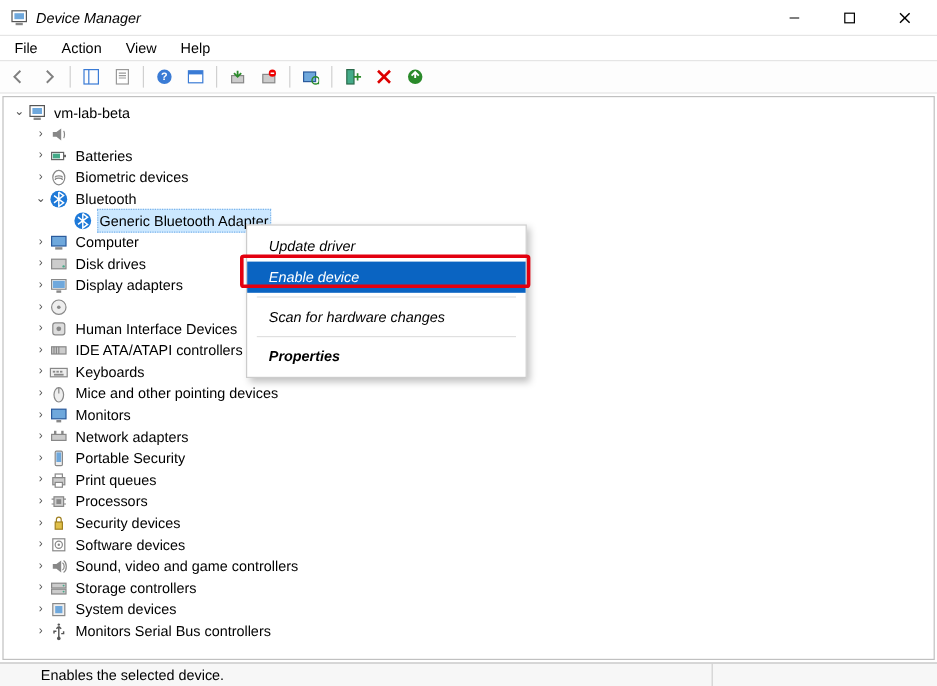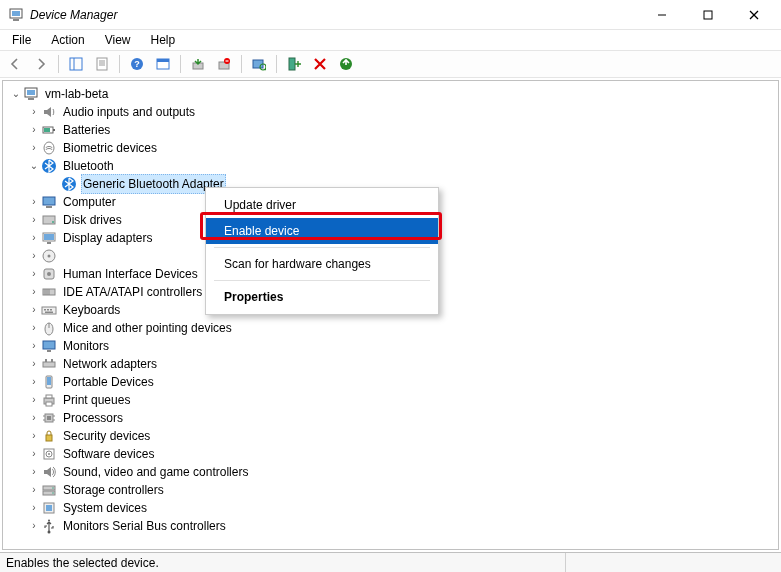--- a/index.html
+++ b/index.html
@@ -28,30 +28,30 @@
   .node { display: flex; align-items: center; height: 18px; white-space: nowrap; }
   .node .chev { width: 14px; text-align: center; color: #555; cursor: default; font-size: 10px; user-select: none; }
   .node .icon { width: 16px; height: 16px; display: inline-flex; align-items: center; justify-content: center; margin-right: 4px; }
   .node .label { padding: 0 2px; }
   .node.sel .label { background: #cce8ff; border: 1px dotted #7eb4ea; padding: 0 1px; }
   .indent0 { padding-left: 2px; }
   .indent1 { padding-left: 20px; }
   .indent2 { padding-left: 40px; }
 
   
-  .ctxmenu { position: absolute; left: 205px; top: 187px; width: 234px; background: #fff; border: 1px solid #ccc; box-shadow: 3px 3px 6px rgba(0,0,0,0.25); padding: 4px 0; font-size: 12px; z-index: 10; }
+  .ctxmenu { position: absolute; left: 205px; top: 187px; width: 234px; background: #fff; border: 1px solid #ccc; box-shadow: 3px 3px 6px rgba(0,0,0,0.25); padding: 4px 0; font-size: 12px; z-index: 10; font-style: italic; }
   .ctx-item { padding: 6px 18px; cursor: default; position: relative; }
   .ctx-item.hovered { background: #0a64c2; color: #fff; }
   .ctx-sep { height: 1px; background: #e0e0e0; margin: 3px 8px; }
   .ctx-item.bold { font-weight: 700; }
   .highlight-ring { position: absolute; left: 200px; top: 212px; width: 242px; height: 28px; border: 3px solid #e3000f; border-radius: 3px; z-index: 11; pointer-events: none; }
 
   
   .statusbar { position: absolute; left: 0; right: 0; bottom: 0; height: 20px; border-top: 1px solid #c0c0c0; display: flex; align-items: center; padding: 0 6px; font-size: 12px; background: #f7f7f7; }
-  .statusbar .cell { flex: 0 0 auto; padding-right: 12px; border-right: 1px solid #d0d0d0; height: 100%; display: flex; align-items: center; min-width: 560px; }
+  .statusbar .cell { flex: 0 0 auto; padding-right: 12px; border-right: 1px solid #d0d0d0; height: 100%; display: flex; align-items: center; min-width: 560px; margin-left: 28px; }
 
   svg { display: block; }
 </style>
 </head>
 <body>
 
 <div class="titlebar">
   <span class="app-icon">
     <svg width="16" height="16" viewBox="0 0 16 16">
         <rect x="2" y="2" width="12" height="9" fill="#fff" stroke="#555"></rect>
@@ -181,21 +181,20 @@
         <span class="label">vm-lab-beta</span>
       </div>
       <div class="node indent1">
         <span class="chev">›</span>
         <span class="icon">
           <svg width="16" height="16">
             <path d="M3 6h3l4-3v10l-4-3H3z" fill="#888"></path>
             <path d="M12 5c1 1 1 5 0 6" fill="none" stroke="#888"></path>
           </svg>
         </span>
-        <span class="label">Audio inputs and outputs</span>
       </div>
       <div class="node indent1">
         <span class="chev">›</span>
         <span class="icon">
           <svg width="16" height="16">
             <rect x="2" y="5" width="10" height="6" fill="#fff" stroke="#666"></rect>
             <rect x="12" y="7" width="2" height="2" fill="#666"></rect>
             <rect x="3" y="6" width="6" height="4" fill="#4a8"></rect>
           </svg>
         </span>
@@ -339,21 +338,21 @@
         <span class="label">Network adapters</span>
       </div>
       <div class="node indent1">
         <span class="chev">›</span>
         <span class="icon">
           <svg width="16" height="16">
             <rect x="5" y="2" width="6" height="12" rx="1" fill="#eee" stroke="#888"></rect>
             <rect x="6" y="3" width="4" height="8" fill="#6fa8dc"></rect>
           </svg>
         </span>
-        <span class="label">Portable Devices</span>
+        <span class="label">Portable Security</span>
       </div>
       <div class="node indent1">
         <span class="chev">›</span>
         <span class="icon">
           <svg width="16" height="16">
             <rect x="3" y="6" width="10" height="6" fill="#ccc" stroke="#888"></rect>
             <rect x="5" y="3" width="6" height="3" fill="#fff" stroke="#888"></rect>
             <rect x="5" y="10" width="6" height="4" fill="#fff" stroke="#888"></rect>
           </svg>
         </span>

